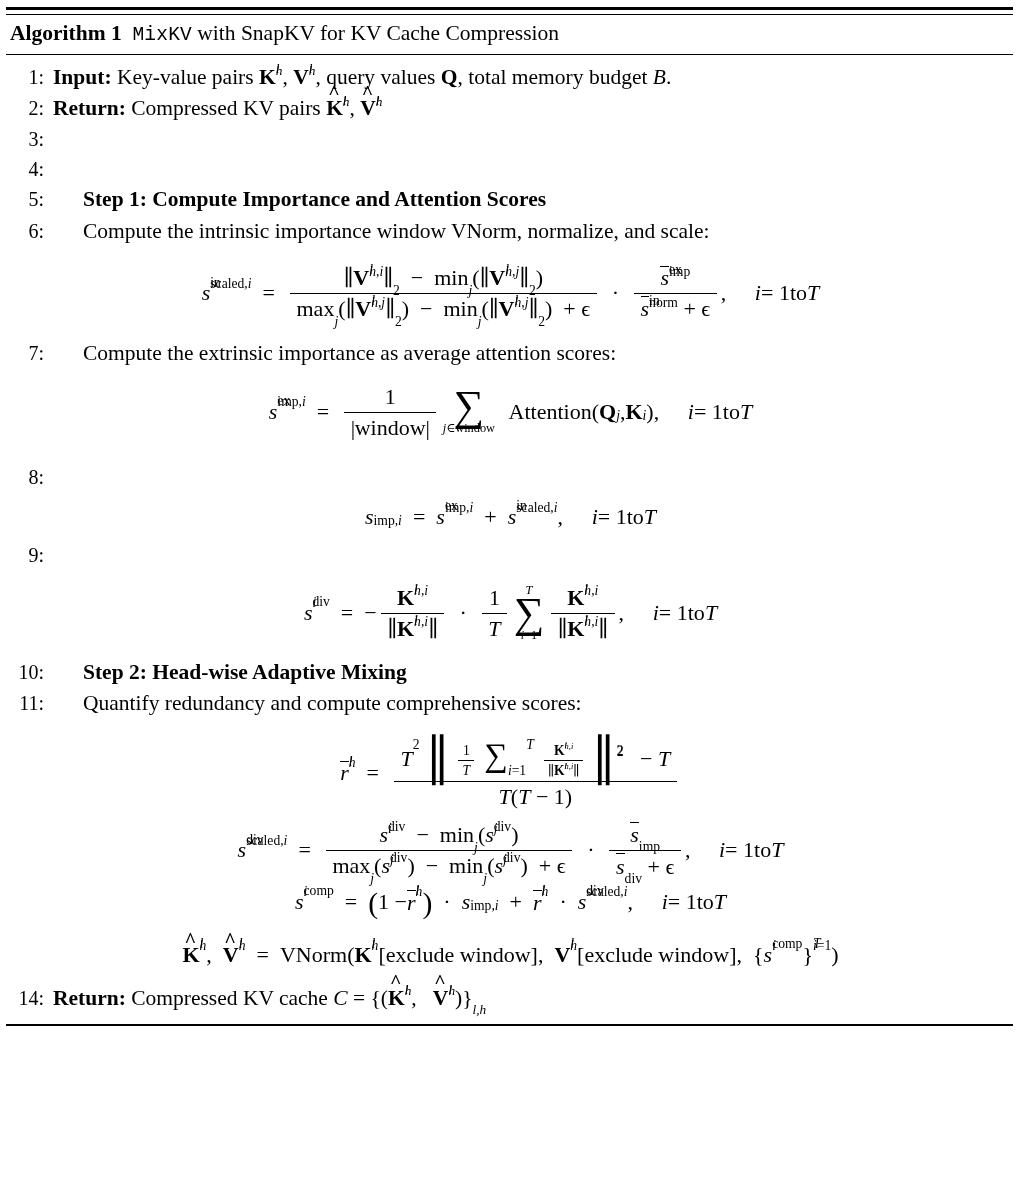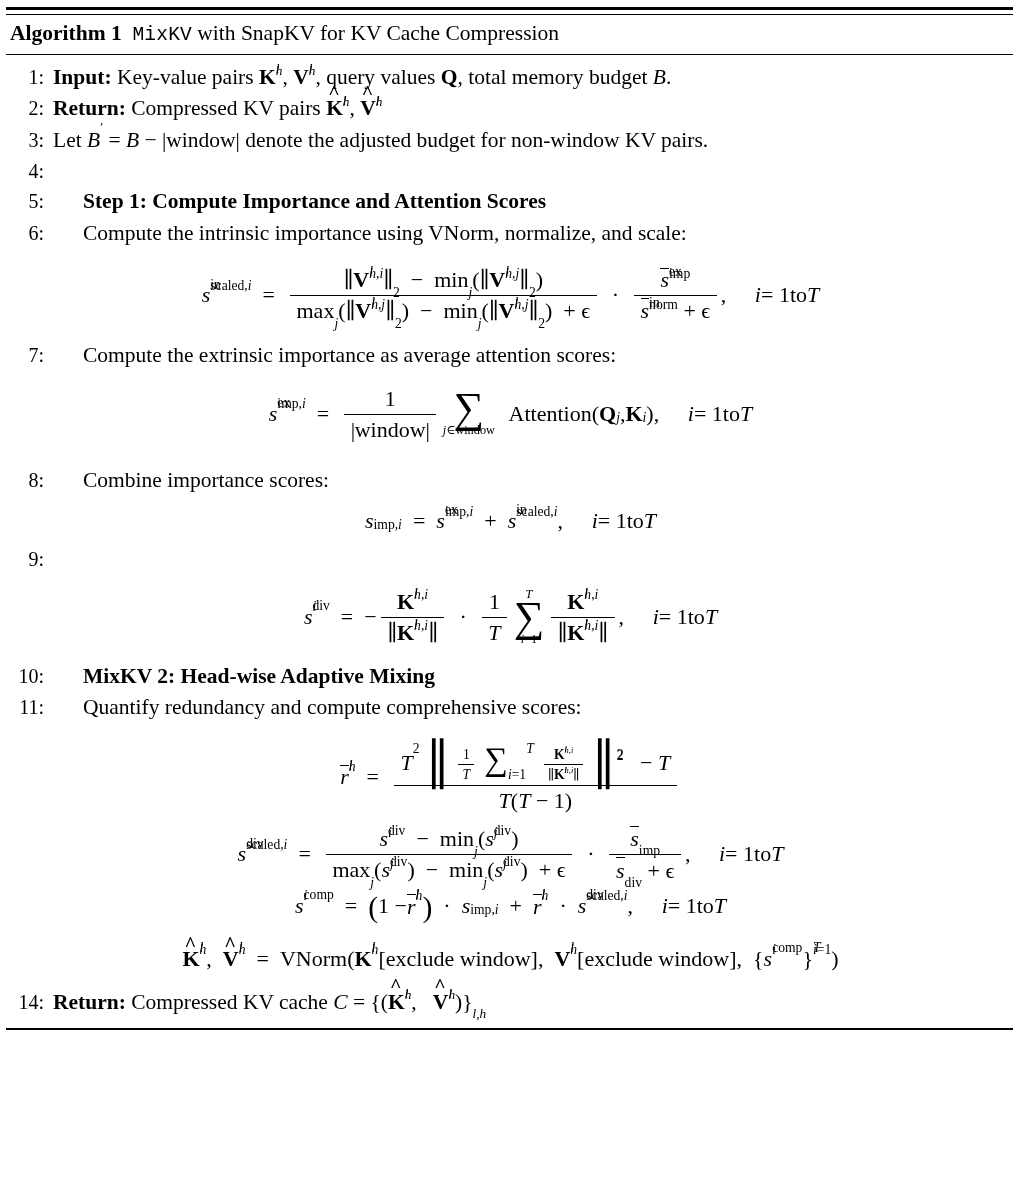--- a/index.html
+++ b/index.html
@@ -257,37 +257,34 @@
           </span>,
         <span class="hat"><span class="acc">^</span><span class="bsym">V</span></span><span class="subsup">
             <span class="sup mi">l</span>
             <span class="sub mi">h</span>
           </span>
       </span>
     </div>
 
     <div class="line">
       <span class="lineno">3:</span>
-      <span class="ltext math">
-        Let <span class="mi">B</span><sup class="s">′</sup> = <span class="mi">B</span> − |window| denote the adjusted budget for non-window KV pairs.
-      </span>
     </div>
 
     <div class="line">
       <span class="lineno">4:</span>
     </div>
 
     <div class="line">
       <span class="lineno">5:</span>
       <span class="ltext ind1"><b class="kw">Step 1: Compute Importance and Attention Scores</b></span>
     </div>
 
     <div class="line">
       <span class="lineno">6:</span>
-      <span class="ltext ind1">Compute the intrinsic importance using VNorm, normalize, and scale:</span>
+      <span class="ltext ind1">Compute the intrinsic importance window VNorm, normalize, and scale:</span>
     </div>
 
     <div class="eq eq-6 math">
       <span class="mi">s</span><span class="subsup">
           <span class="sup up">in</span>
           <span class="sub up">scaled,<span class="mi">i</span></span>
         </span>
       <span class="sp"></span>=<span class="sp"></span>
       <span class="frac">
         <span class="num">
@@ -349,21 +346,20 @@
         <span class="lim bot"><span class="mi">j</span>∈<span class="up">window</span></span>
       </span>
       <span class="sp"></span>
       <span class="up">Attention</span>(<span class="bsym">Q</span><sub class="s mi">j</sub>, <span class="bsym">K</span><sub class="s mi">i</sub>)<span class="up">,</span>
       <span class="sp-wide"></span>
       <span class="mi">i</span> = 1 <span class="up">to</span> <span class="mi">T</span>
     </div>
 
     <div class="line">
       <span class="lineno">8:</span>
-      <span class="ltext ind1">Combine importance scores:</span>
     </div>
 
     <div class="eq eq-8 math">
       <span class="mi">s</span><sub class="s up">imp,<span class="mi">i</span></sub>
       <span class="sp"></span>=<span class="sp"></span>
       <span class="mi">s</span><span class="subsup">
           <span class="sup up">ex</span>
           <span class="sub up">imp,<span class="mi">i</span></span>
         </span>
       <span class="sp"></span>+<span class="sp"></span>
@@ -414,21 +410,21 @@
               <span class="sup mi">l</span>
               <span class="sub up"><span class="mi">h</span>,<span class="mi">i</span></span>
             </span><span class="nb">∥</span></span>
       </span><span class="up">,</span>
       <span class="sp-wide"></span>
       <span class="mi">i</span> = 1 <span class="up">to</span> <span class="mi">T</span>
     </div>
 
     <div class="line">
       <span class="lineno">10:</span>
-      <span class="ltext ind1"><b class="kw">MixKV 2: Head-wise Adaptive Mixing</b></span>
+      <span class="ltext ind1"><b class="kw">Step 2: Head-wise Adaptive Mixing</b></span>
     </div>
 
     <div class="line">
       <span class="lineno">11:</span>
       <span class="ltext ind1">Quantify redundancy and compute comprehensive scores:</span>
     </div>
 
     <div class="eq eq-11a math">
       <span class="ovl"><span class="mi">r</span></span><span class="subsup">
           <span class="sup mi">l</span>

